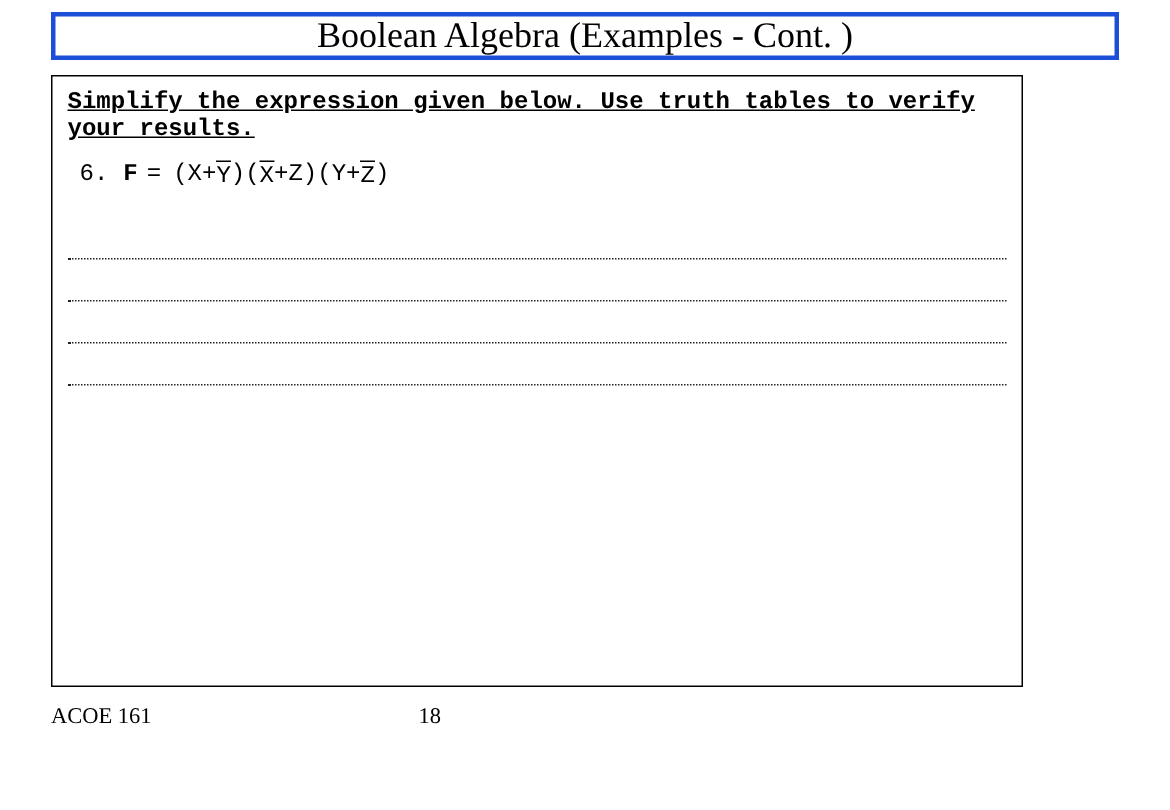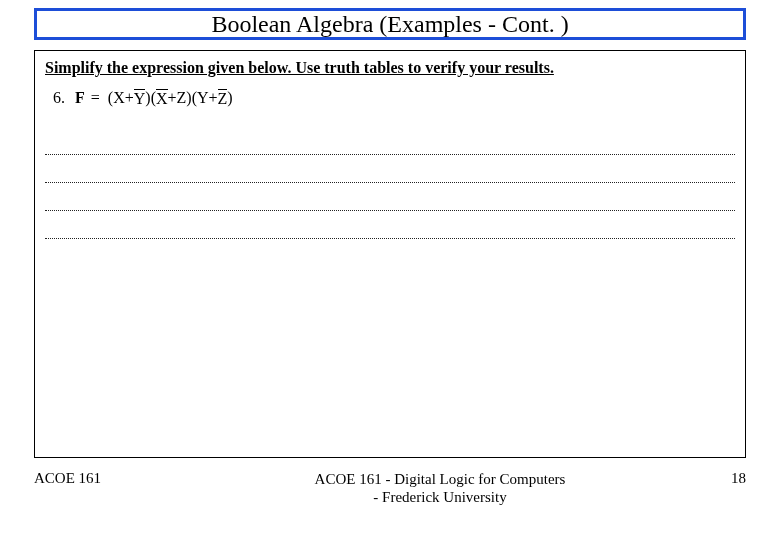--- a/index.html
+++ b/index.html
@@ -20,24 +20,25 @@
     border: 3px solid #1d4ed8;
     display: flex;
     align-items: center;
     justify-content: center;
     font-size: 24px;
   }
   .content-box {
     position: absolute;
     left: 34px;
     top: 50px;
-    width: 712px;
+    width: 648px;
     height: 408px;
     border: 1px solid #000;
     padding: 8px 10px 10px 10px;
+    font-family: Liberation Mono, monospace;
   }
   .instruction {
     font-size: 16px;
     font-weight: bold;
     text-decoration: underline;
     margin-bottom: 12px;
   }
   .equation {
     display: flex;
     align-items: flex-start;
@@ -113,18 +114,14 @@
   <div class="rule-lines" id="rule-lines">
       <div class="rule"></div>
       <div class="rule"></div>
       <div class="rule"></div>
       <div class="rule"></div>
     </div>
 </div>
 
 <div class="footer">
   <div class="footer-left">ACOE 161</div>
-  <div class="footer-center">
-    <div>ACOE 161 - Digital Logic for Computers</div>
-    <div>- Frederick University</div>
-  </div>
   <div class="footer-right">18</div>
 </div>
 
 </body></html>

